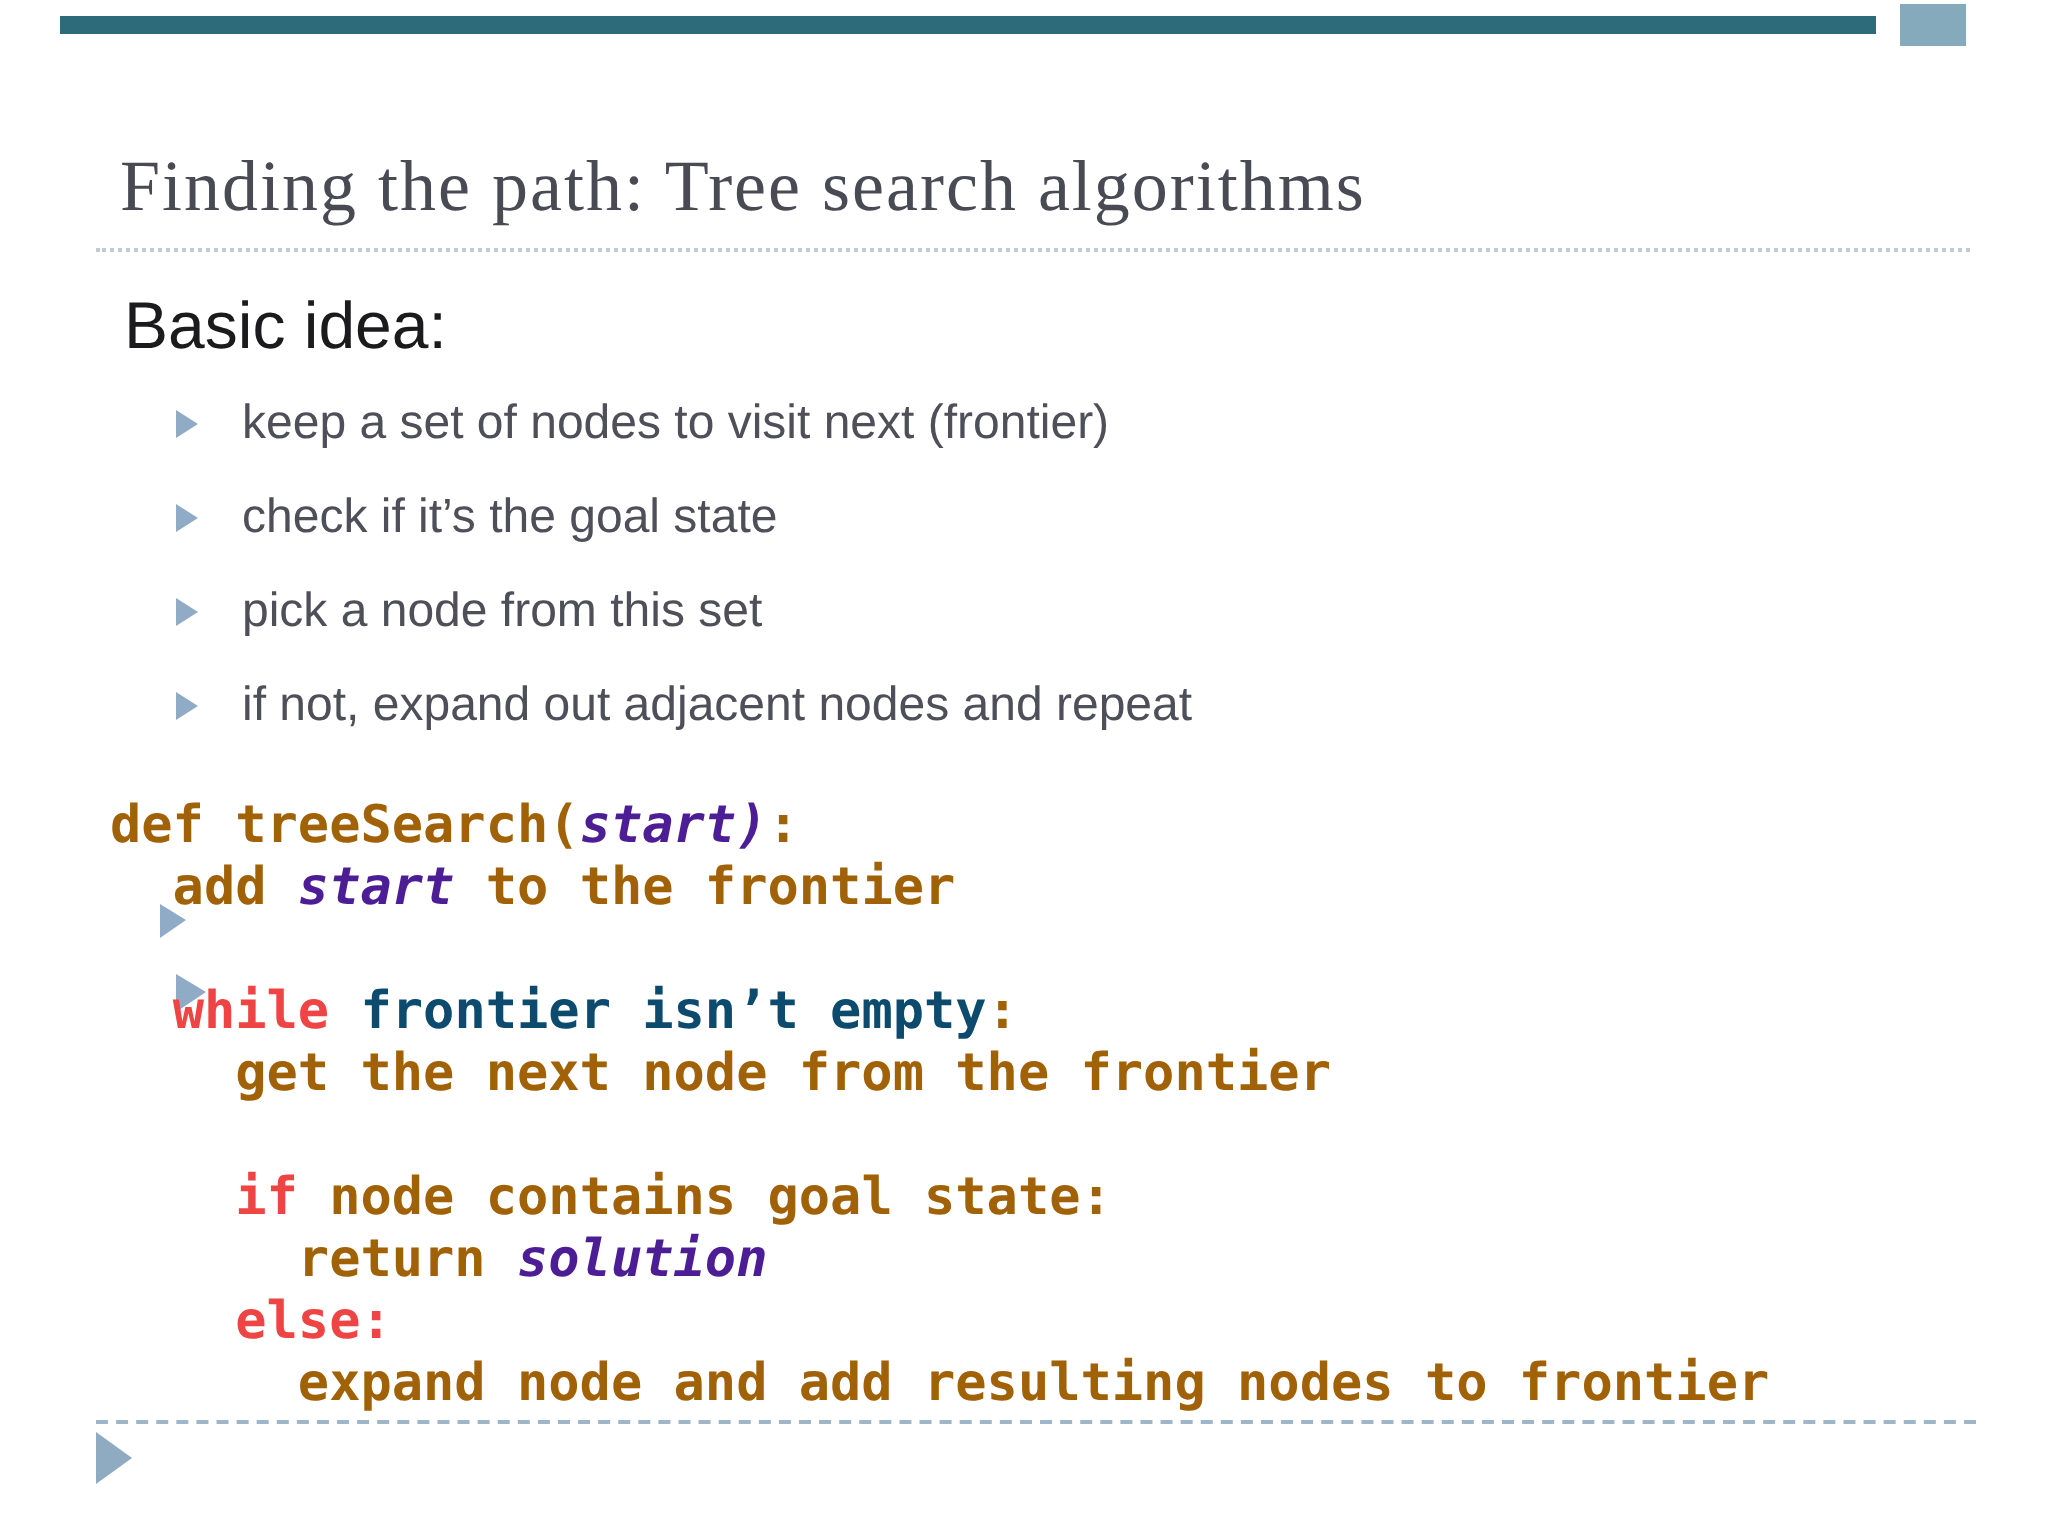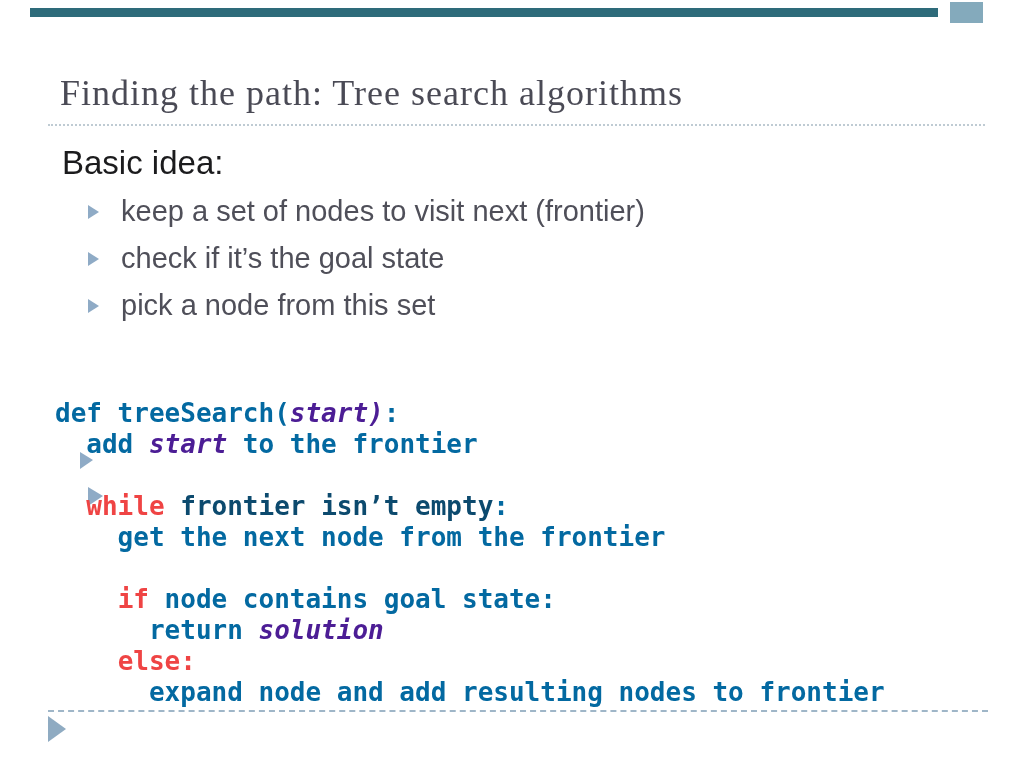--- a/index.html
+++ b/index.html
@@ -25,21 +25,21 @@
     position:absolute;left:62px;top:144px;margin:0;
     font-size:33px;font-weight:400;color:#1b1b1d;white-space:nowrap;text-align:right;
   }
 
   
   .bullets{
     position:absolute;left:88px;top:196px;margin:0;padding:0;list-style:none;
   }
   .bullets li{
     display:flex;align-items:center;
-    font-size:29px;line-height:31px;color:#4f4f59;
+    font-size:24px;line-height:31px;color:#4f4f59;
     margin-bottom:16px;white-space:nowrap;
   }
   .tri{
     width:0;height:0;flex:0 0 auto;
     border-left:11px solid #8fabc6;
     border-top:7px solid transparent;
     border-bottom:7px solid transparent;
     margin-right:22px;
   }
 
@@ -50,21 +50,21 @@
   .stray-2{left:88px;top:487px;
     border-left:15px solid #8fabc6;border-top:9px solid transparent;border-bottom:10px solid transparent;}
 
   
   .code{
     position:absolute;left:55px;top:398px;z-index:2;
     font-family:"DejaVu Sans Mono",monospace;font-weight:bold;
     font-size:26px;line-height:31px;white-space:pre;color:#0c0c0c;
   }
   .code-line{height:31px;}
-  .seg-plain{color:#0369a1;}
+  .seg-plain{color:#a16207;}
   .seg-red{color:#4c1d95;font-style:italic;}
   .seg-keyword{color:#ef4444;}
   .seg-condition{color:#0c4a6e;}
 
   
   .bottom-rule{position:absolute;left:48px;top:710px;width:940px;height:0;
     border-top:2px dashed #9fb6c8;}
   .footer-tri{position:absolute;left:48px;top:716px;width:0;height:0;
     border-left:18px solid #8fabc2;
     border-top:13px solid transparent;
@@ -89,20 +89,24 @@
         <span>keep a set of nodes to visit next (frontier)</span>
       </li>
       <li>
         <span class="tri"></span>
         <span>check if it’s the goal state</span>
       </li>
       <li>
         <span class="tri"></span>
         <span>pick a node from this set</span>
       </li>
+      <li>
+        <span class="tri"></span>
+        <span>if not, expand out adjacent nodes and repeat</span>
+      </li>
     </ul>
 
   <span class="stray stray-1"></span>
   <span class="stray stray-2"></span>
 
   <div class="code" id="code-block"><div class="code-line"><span class="seg-plain">def treeSearch(</span><span class="seg-red">start)</span><span class="seg-plain">:</span></div><div class="code-line"><span class="seg-plain">  add </span><span class="seg-red">start</span><span class="seg-plain"> to the frontier</span></div><div class="code-line">&nbsp;</div><div class="code-line"><span class="seg-plain">  </span><span class="seg-keyword">while</span><span class="seg-plain"> </span><span class="seg-condition">frontier isn’t empty</span><span class="seg-plain">:</span></div><div class="code-line"><span class="seg-plain">    get the next node from the frontier</span></div><div class="code-line">&nbsp;</div><div class="code-line"><span class="seg-plain">    </span><span class="seg-keyword">if</span><span class="seg-plain"> node contains goal state:</span></div><div class="code-line"><span class="seg-plain">      return </span><span class="seg-red">solution</span></div><div class="code-line"><span class="seg-plain">    </span><span class="seg-keyword">else:</span></div><div class="code-line"><span class="seg-plain">      expand node and add resulting nodes to frontier</span></div></div>
 
   <div class="bottom-rule"></div>
   <span class="footer-tri"></span>
 

